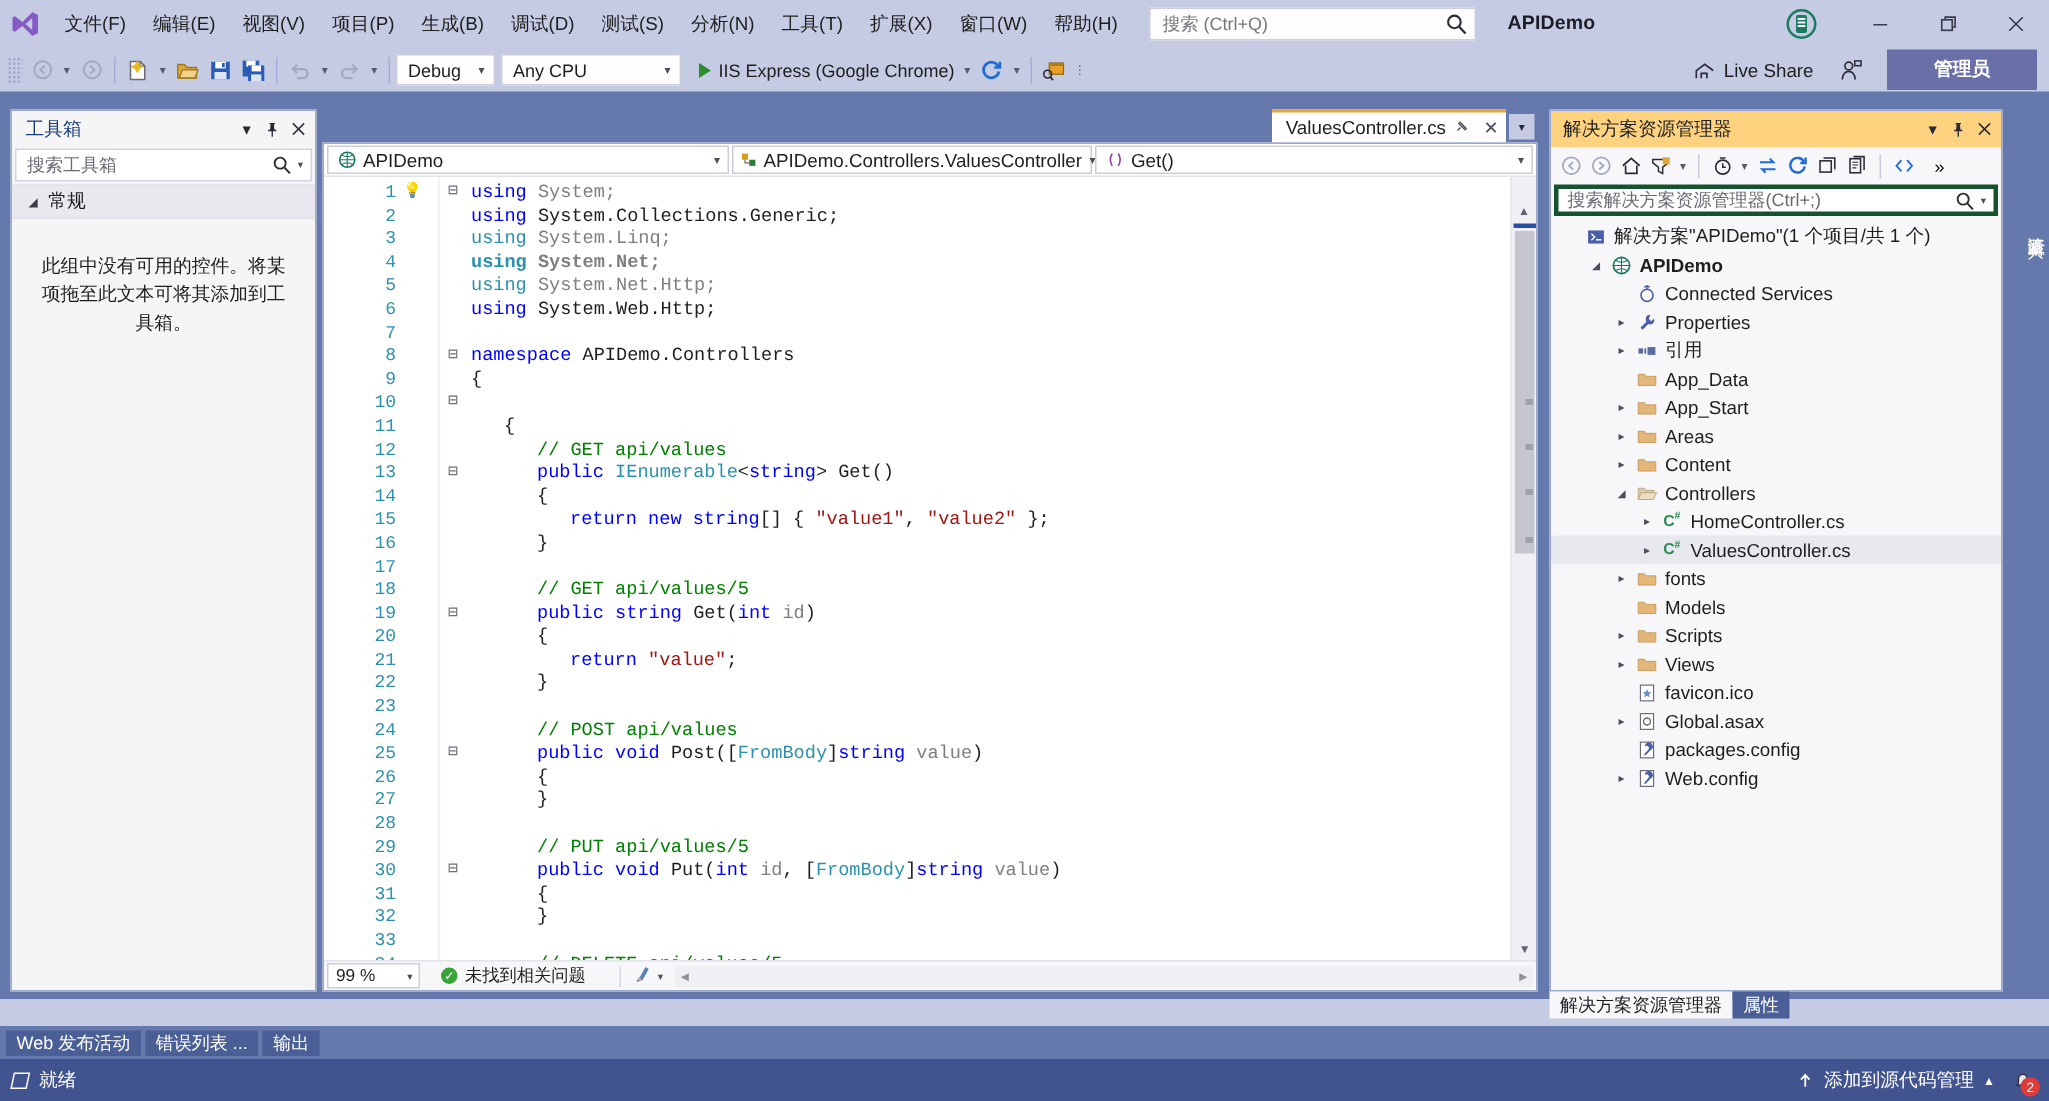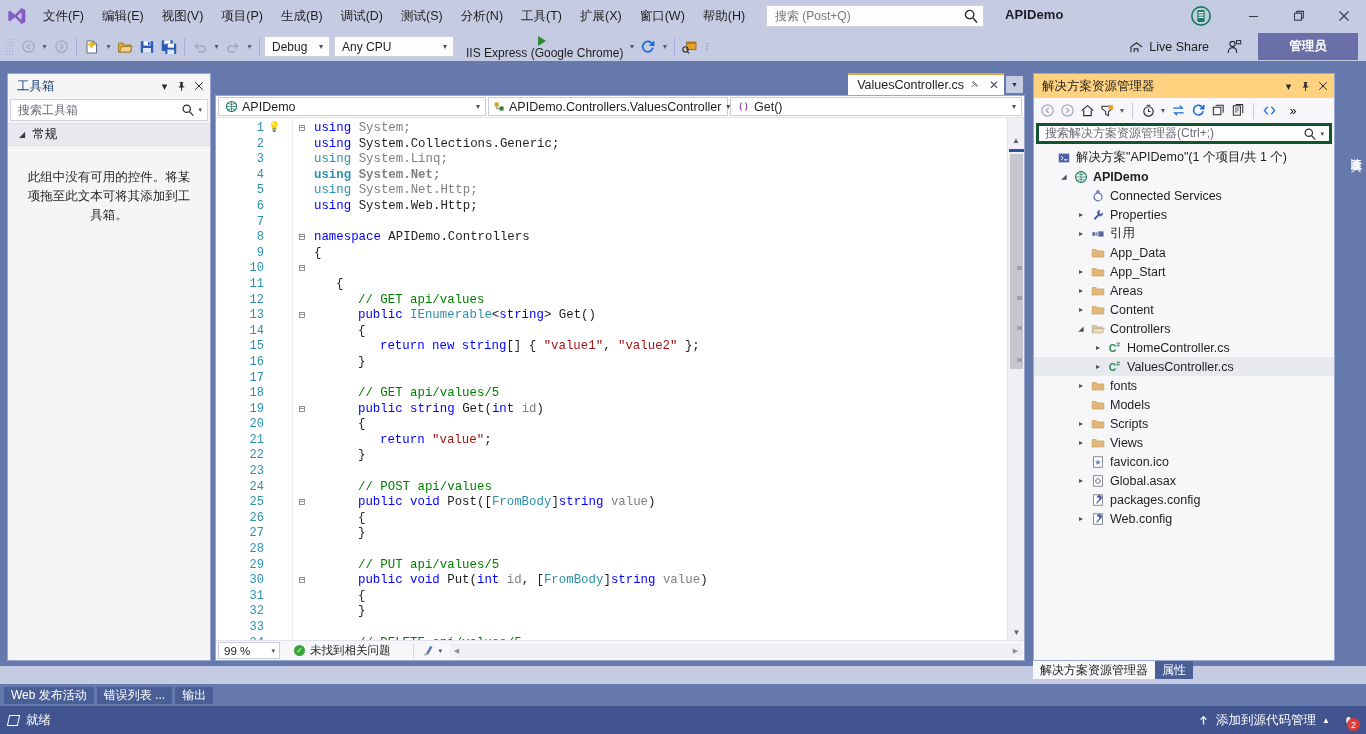--- a/index.html
+++ b/index.html
@@ -281,21 +281,21 @@
       <div class="menu-item">调试(D)</div>
       <div class="menu-item">测试(S)</div>
       <div class="menu-item">分析(N)</div>
       <div class="menu-item">工具(T)</div>
       <div class="menu-item">扩展(X)</div>
       <div class="menu-item">窗口(W)</div>
       <div class="menu-item">帮助(H)</div>
     </div>
 
     <div class="search-box">
-      <div class="ph">搜索 (Post+Q)</div>
+      <div class="ph">搜索 (Ctrl+Q)</div>
       <svg class="mag" viewBox="0 0 16 16">
         <circle cx="6.6" cy="6.6" r="4.2" fill="none" stroke="#2b2b36" stroke-width="1.4"></circle>
         <line x1="9.8" y1="9.8" x2="14" y2="14.4" stroke="#2b2b36" stroke-width="1.5"></line>
       </svg>
     </div>
 
     <div class="app-title">APIDemo</div>
 
     <div class="title-account">
       <svg width="22" height="22" viewBox="0 0 24 24">
@@ -397,21 +397,21 @@
 
     <div class="combo" style="width:66px;">
       <div class="cv">Debug</div>
       <div class="ca">▾</div>
     </div>
     <div class="combo" style="width:120px;margin-left:4px;">
       <div class="cv">Any CPU</div>
       <div class="ca">▾</div>
     </div>
 
-    <div class="run-btn" style="margin-left:8px;flex-direction:column;">
+    <div class="run-btn" style="margin-left:8px;">
       <div class="tri"></div>
       <span>IIS Express (Google Chrome)</span>
     </div>
     <div class="tb-caret">▾</div>
     <div class="tb-btn">
       <svg width="16" height="16" viewBox="0 0 16 16">
           <path d="M12.6 5.4 A5.2 5.2 0 1 0 13 8.6" fill="none" stroke="#1f6bd8" stroke-width="1.8"></path>
           <path d="M13.6 2.2 V6 H9.8" fill="none" stroke="#1f6bd8" stroke-width="1.8"></path>
         </svg>
     </div>

